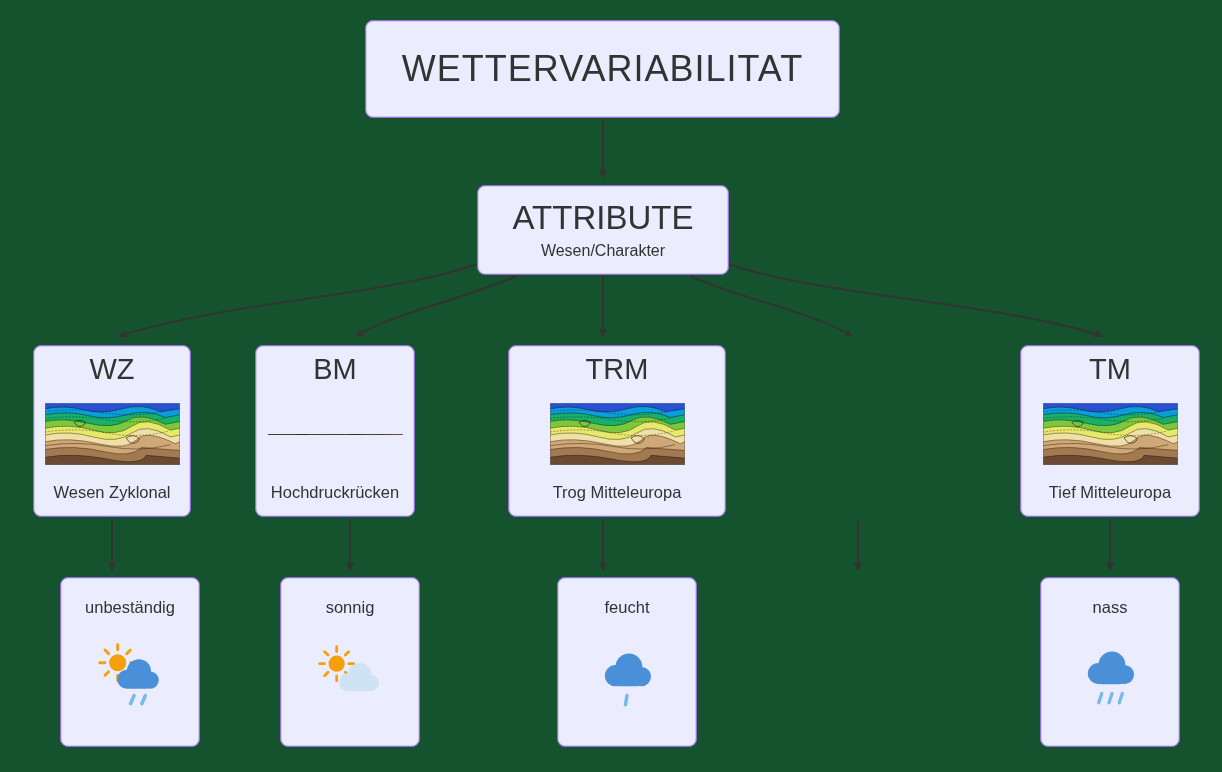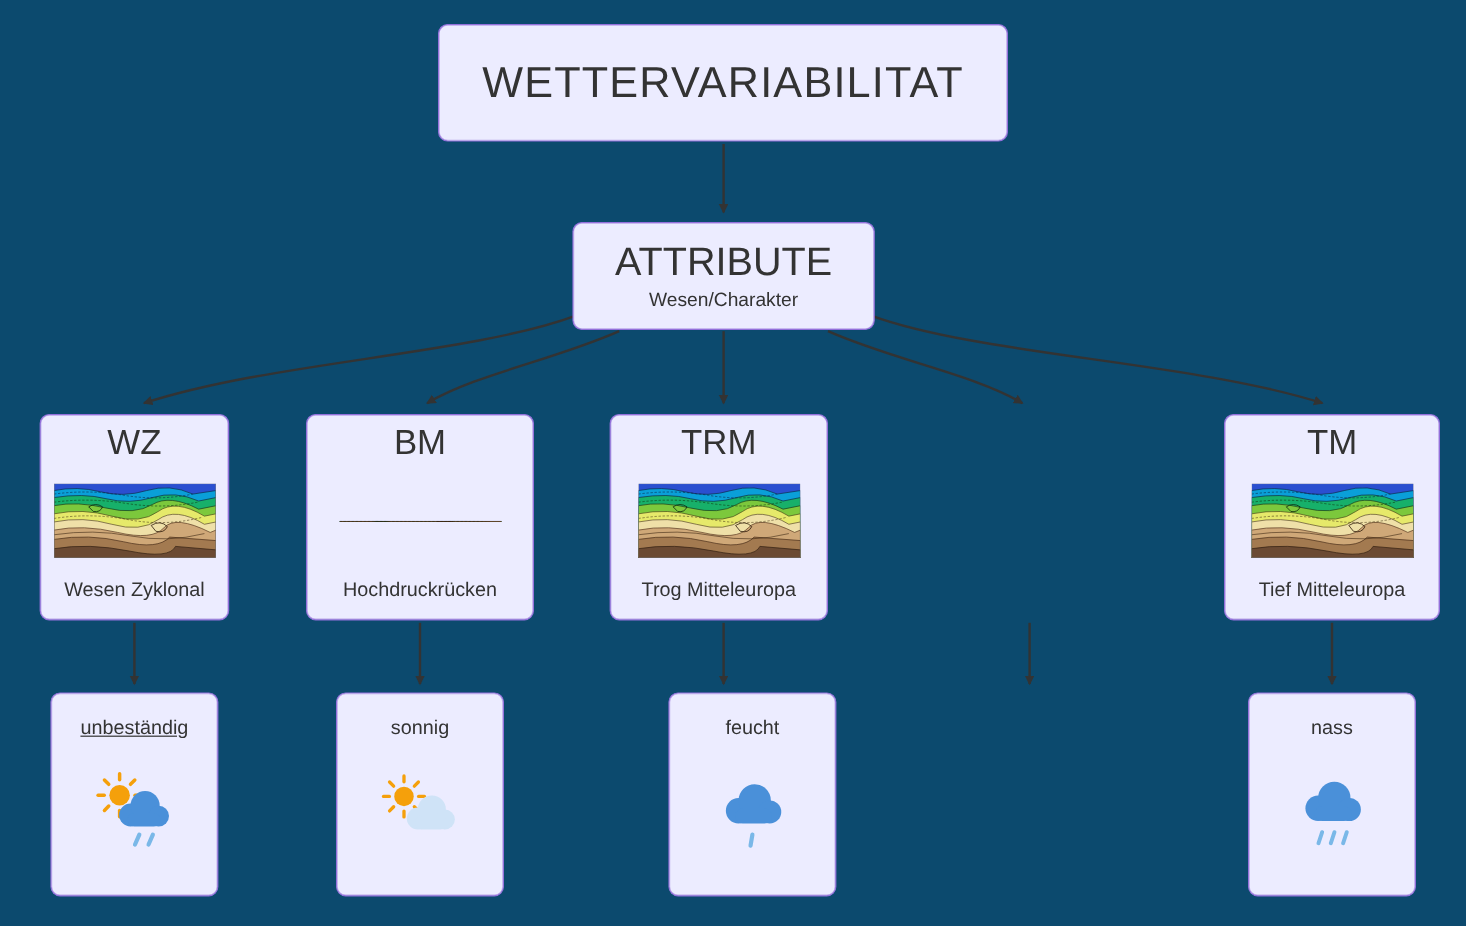--- a/index.html
+++ b/index.html
@@ -1,17 +1,17 @@
 <!DOCTYPE html>
 <html><head>
 <meta charset="utf-8">
 <style>
   html,body{margin:0;padding:0;background:#ffffff;}
   body{font-family:"Liberation Sans",sans-serif;color:#333333;}
-  .canvas{position:relative;width:1222px;height:772px;background:#0c4a6e;overflow:hidden;}
+  .canvas{position:relative;width:1222px;height:772px;background:#14532d;overflow:hidden;}
   .edges{position:absolute;left:0;top:0;width:1222px;height:772px;pointer-events:none;}
 
   .node{
     position:absolute;
     background:#ececff;
     border:1px solid #9370db;
     border-radius:8px;
     box-sizing:border-box;
     text-align:center;
     box-shadow:0 0 0 0.5px #b9a6e6 inset;
@@ -29,26 +29,26 @@
   .map{width:135px;height:62px;display:block;}
   .type-label{font-size:16.5px;}
 
   .result-node{top:577px;height:170px;width:140px;display:flex;flex-direction:column;align-items:center;padding-top:20px;box-sizing:border-box;}
   .result-label{font-size:16.5px;}
   .result-icon{margin-top:22px;width:80px;height:72px;display:flex;align-items:center;justify-content:center;}
   .result-icon svg{width:78px;height:70px;}
 
   
   .col-wz.type-node{left:33px;width:158px;}
-  .col-bm.type-node{left:255px;width:190px;gap:48px;}
-  .col-trm.type-node{left:508px;width:182px;}
+  .col-bm.type-node{left:255px;width:160px;gap:48px;}
+  .col-trm.type-node{left:508px;width:218px;}
   .col-hm.type-node{left:762px;width:193px;}
   .col-tm.type-node{left:1020px;width:180px;}
 
-  .col-wz.result-node{left:42px;text-decoration:underline;}
+  .col-wz.result-node{left:60px;}
   .col-bm.result-node{left:280px;}
   .col-trm.result-node{left:533px;margin-left:24px;}
   .col-hm.result-node{left:788px;}
   .col-tm.result-node{left:1040px;}
 
   .hidden-defs{position:absolute;width:0;height:0;overflow:hidden;}
 </style>
 </head>
 <body>
 

